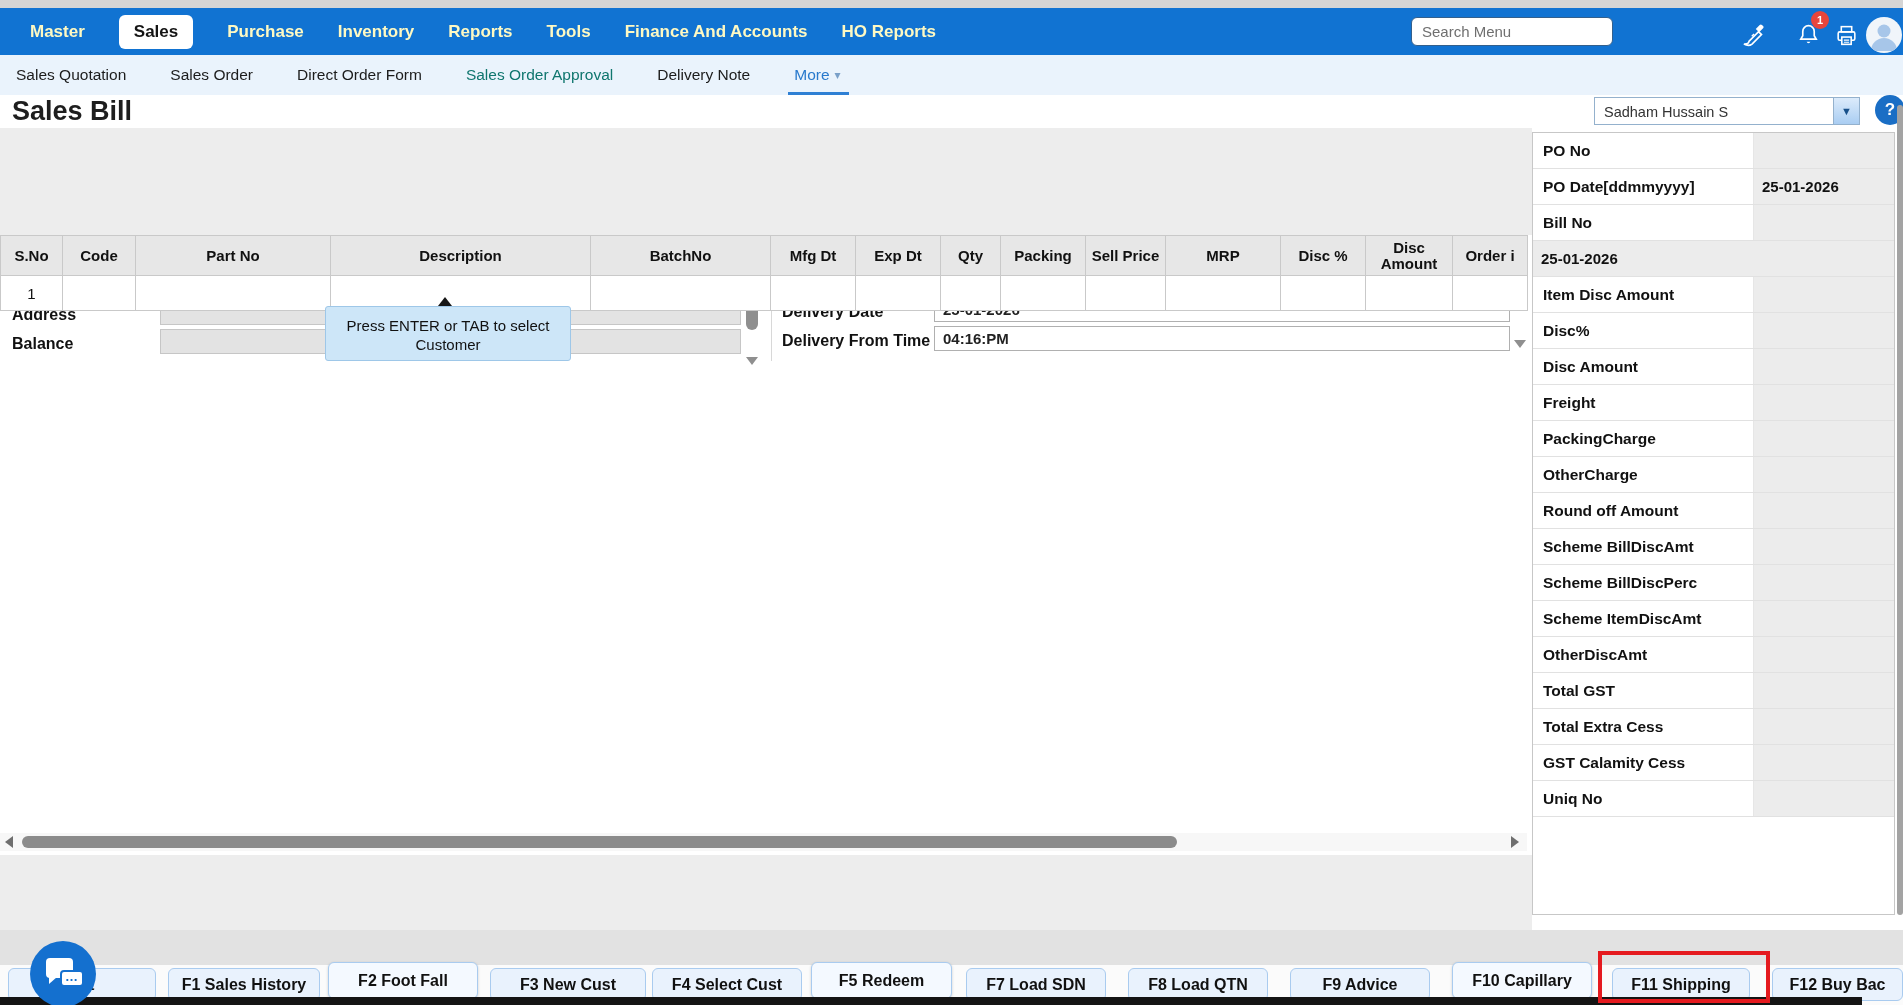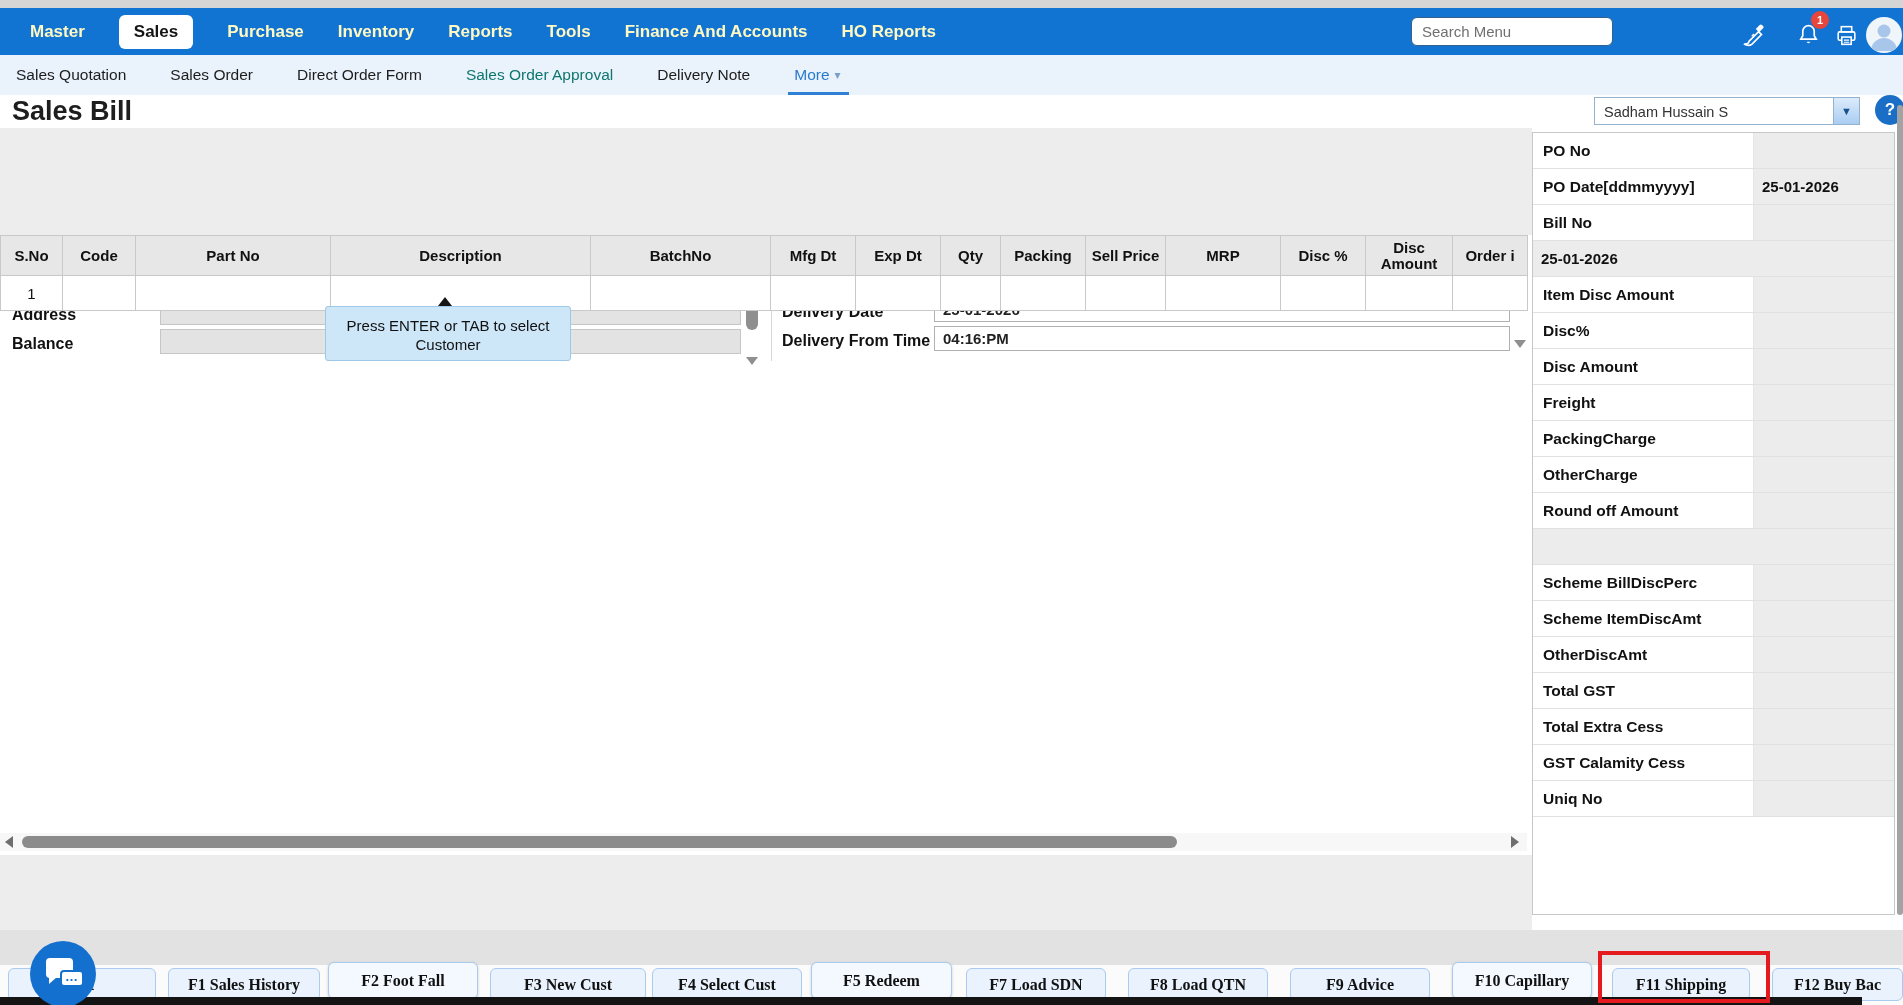--- a/index.html
+++ b/index.html
@@ -93,21 +93,21 @@
   
   .remarks-row { left:0; top:855px; width:1532px; height:75px; background:#ededed; }
 
   
   .totals-strip { left:0; top:930px; width:1903px; height:35px; background:#e2e2e2; }
 
   
   .fkeys { left:0; top:965px; width:1903px; height:40px; background:#fbfbfb; }
   .fkey { position:absolute; top:3px; height:33px; background:#e9f2fd; border:1px solid #a9cbef; border-radius:6px;
     font-weight:bold; font-size:16px; color:#111; display:flex; align-items:center; justify-content:center;
-    cursor:pointer; white-space:nowrap; overflow:hidden; font-family:Liberation Serif, serif; }
+    cursor:pointer; white-space:nowrap; overflow:hidden; font-family:Liberation Sans, sans-serif; }
   .fkey.raised { top:-3px; height:37px; background:#f4f9ff; box-shadow:0 1px 3px rgba(0,0,0,.18); }
   .red-highlight { left:1598px; top:951px; width:172px; height:52px; border:4px solid #e51a1f; z-index:40; pointer-events:none; }
   .bottom-bar { left:0; top:997px; width:1862px; height:8px; background:#141414; z-index:30; }
 
   .chat-fab { left:30px; top:941px; width:66px; height:66px; border-radius:50%; background:#1470cf; z-index:50; cursor:pointer; }
   .chat-b1 { position:absolute; left:16px; top:17px; width:27px; height:20px; background:#fff; border-radius:4px; }
   .chat-b1::after { content:""; position:absolute; left:3px; bottom:-6px; width:0; height:0;
     border-top:7px solid #fff; border-right:8px solid transparent; }
   .chat-b2 { position:absolute; left:30px; top:29px; width:24px; height:17px; background:#fff; border-radius:4px;
     border:2px solid #1470cf; display:flex; align-items:center; justify-content:center; }
@@ -313,20 +313,21 @@
     </div>
   <div class="panel-row">
       <div class="panel-label">OtherCharge</div>
       <div class="panel-value"></div>
     </div>
   <div class="panel-row">
       <div class="panel-label">Round off Amount</div>
       <div class="panel-value"></div>
     </div>
   <div class="panel-row">
+      <div class="panel-label">Scheme BillDiscAmt</div>
       <div class="panel-value"></div>
     </div>
   <div class="panel-row">
       <div class="panel-label">Scheme BillDiscPerc</div>
       <div class="panel-value"></div>
     </div>
   <div class="panel-row">
       <div class="panel-label">Scheme ItemDiscAmt</div>
       <div class="panel-value"></div>
     </div>

